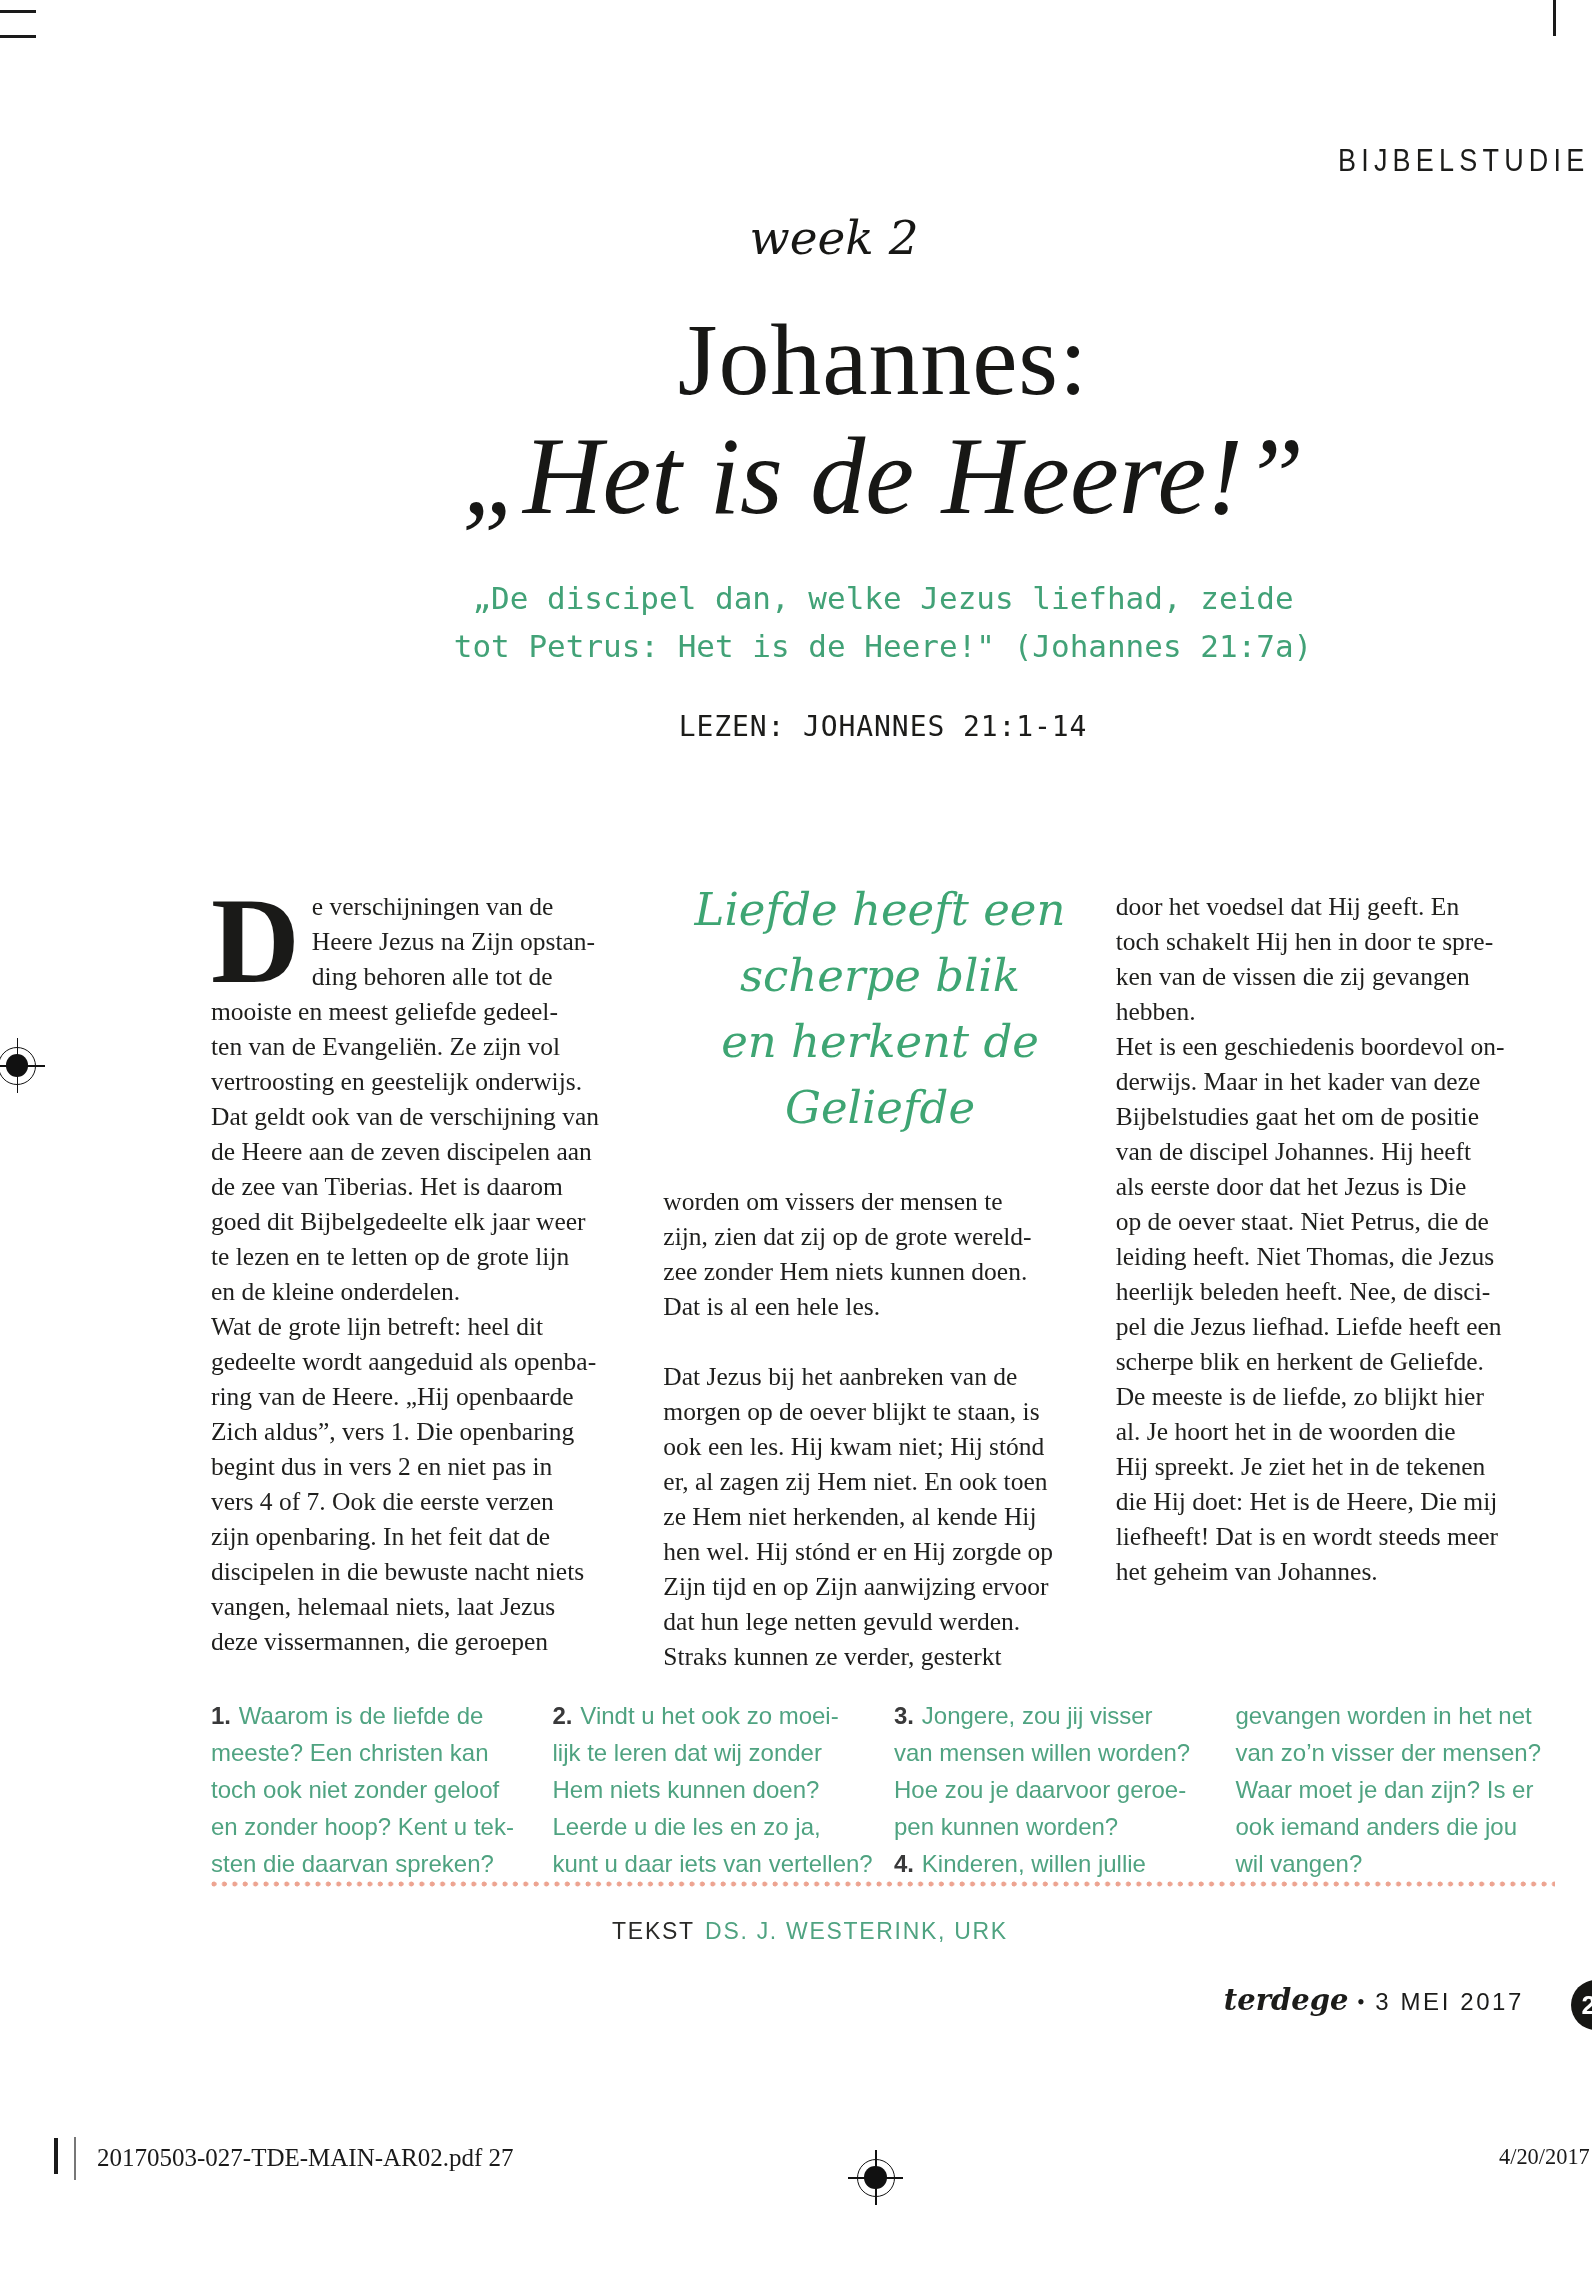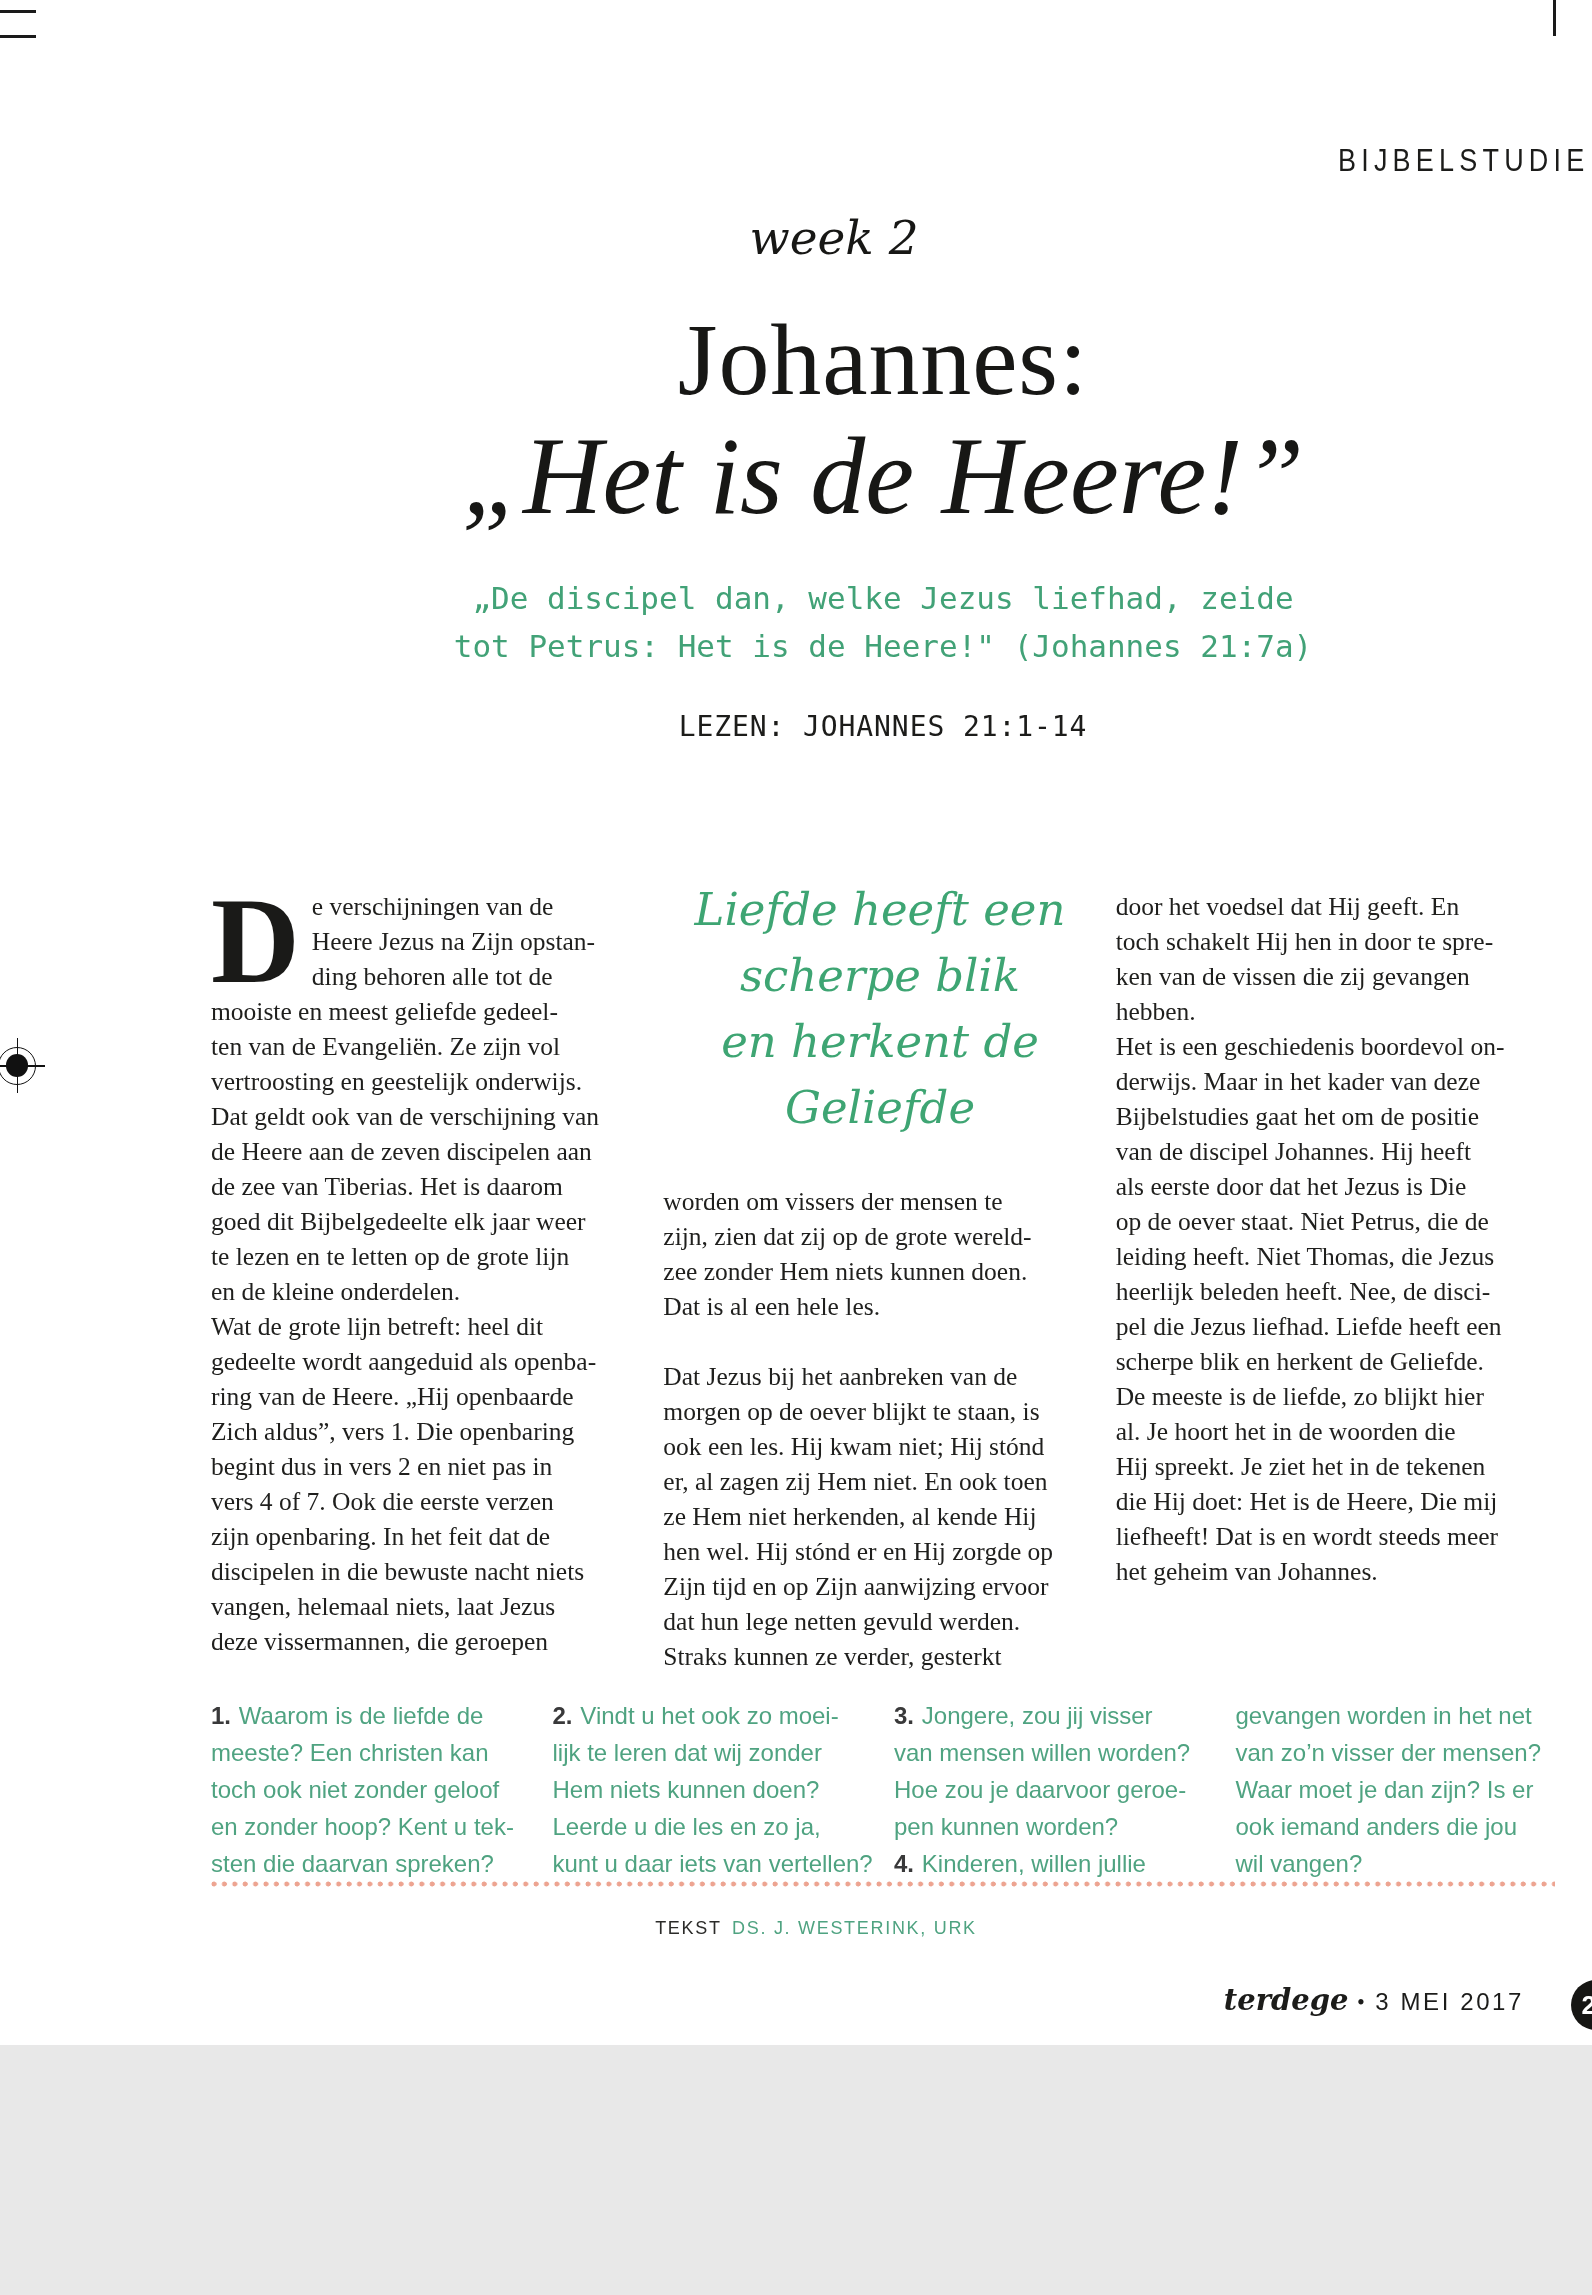--- a/index.html
+++ b/index.html
@@ -1,16 +1,16 @@
 <!DOCTYPE html>
 <html style="font-size:14px"><head>
 <meta charset="utf-8">
 <style>
   html,body{margin:0;padding:0;background:#e8e8e8;}
-  .page{position:relative;width:1592px;height:2045px;background:#ffffff;overflow:hidden;
+  .page{position:relative;width:1592px;height:2295px;background:#ffffff;overflow:hidden;
         font-family:"Liberation Serif", serif;}
 
   
   .crop{position:absolute;background:#1a1a1a;}
   .crop-gray{background:#777;}
   .regmark{position:absolute;width:55px;height:55px;}
   .rm-h{position:absolute;left:0;top:27px;width:55px;height:1.7px;background:#111;}
   .rm-v{position:absolute;left:27px;top:0;width:1.7px;height:55px;background:#111;}
   .rm-c{position:absolute;left:8.6px;top:8.6px;width:38px;height:38px;border:1.7px solid #111;
         border-radius:50%;box-sizing:border-box;}
@@ -45,22 +45,22 @@
   .questions{position:absolute;left:211px;top:1697px;width:1345px;display:flex;gap:21px;}
   .qcol{width:321px;font-family:"Liberation Sans",sans-serif;font-size:24px;line-height:37px;}
   .qcol p{margin:0;}
   .qnum{font-weight:bold;color:#39393a;margin-right:7.8px;}
   .qtext{white-space:pre;}
 
   .dots{position:absolute;left:211px;top:1881px;width:1344px;height:6px;background-repeat:repeat-x;
         background-size:10.4px 6px;}
 
   
-  .byline{position:absolute;left:209px;top:1918px;width:1344px;text-align:center;
-        font-family:"Liberation Sans",sans-serif;font-size:18px;letter-spacing:1.7px;
+  .byline{position:absolute;left:203px;top:1918px;width:1344px;text-align:center;
+        font-family:"Liberation Sans",sans-serif;font-size:23px;letter-spacing:1.7px;
         transform:translateX(-65px);}
   .byline-label{color:#2b2b29;margin-right:10.4px;}
   .footer{position:absolute;top:1983px;left:1162px;width:362px;text-align:right;white-space:nowrap;
         color:#1c1c1a;}
   .magazine{font-family:"DejaVu Serif",serif;font-style:italic;font-weight:bold;font-size:29px;}
   .footer-sep{font-size:22.4px;margin:0 10.4px 0 8.6px;}
   .footer-date{font-family:"Liberation Sans",sans-serif;font-size:24px;letter-spacing:2.6px;}
   .page-circle{position:absolute;left:1571px;top:1980px;width:50px;height:50px;border-radius:50%;
         background:#161614;color:#fff;font-family:"Liberation Sans",sans-serif;font-weight:bold;
         font-size:26px;display:flex;align-items:center;justify-content:center;}

